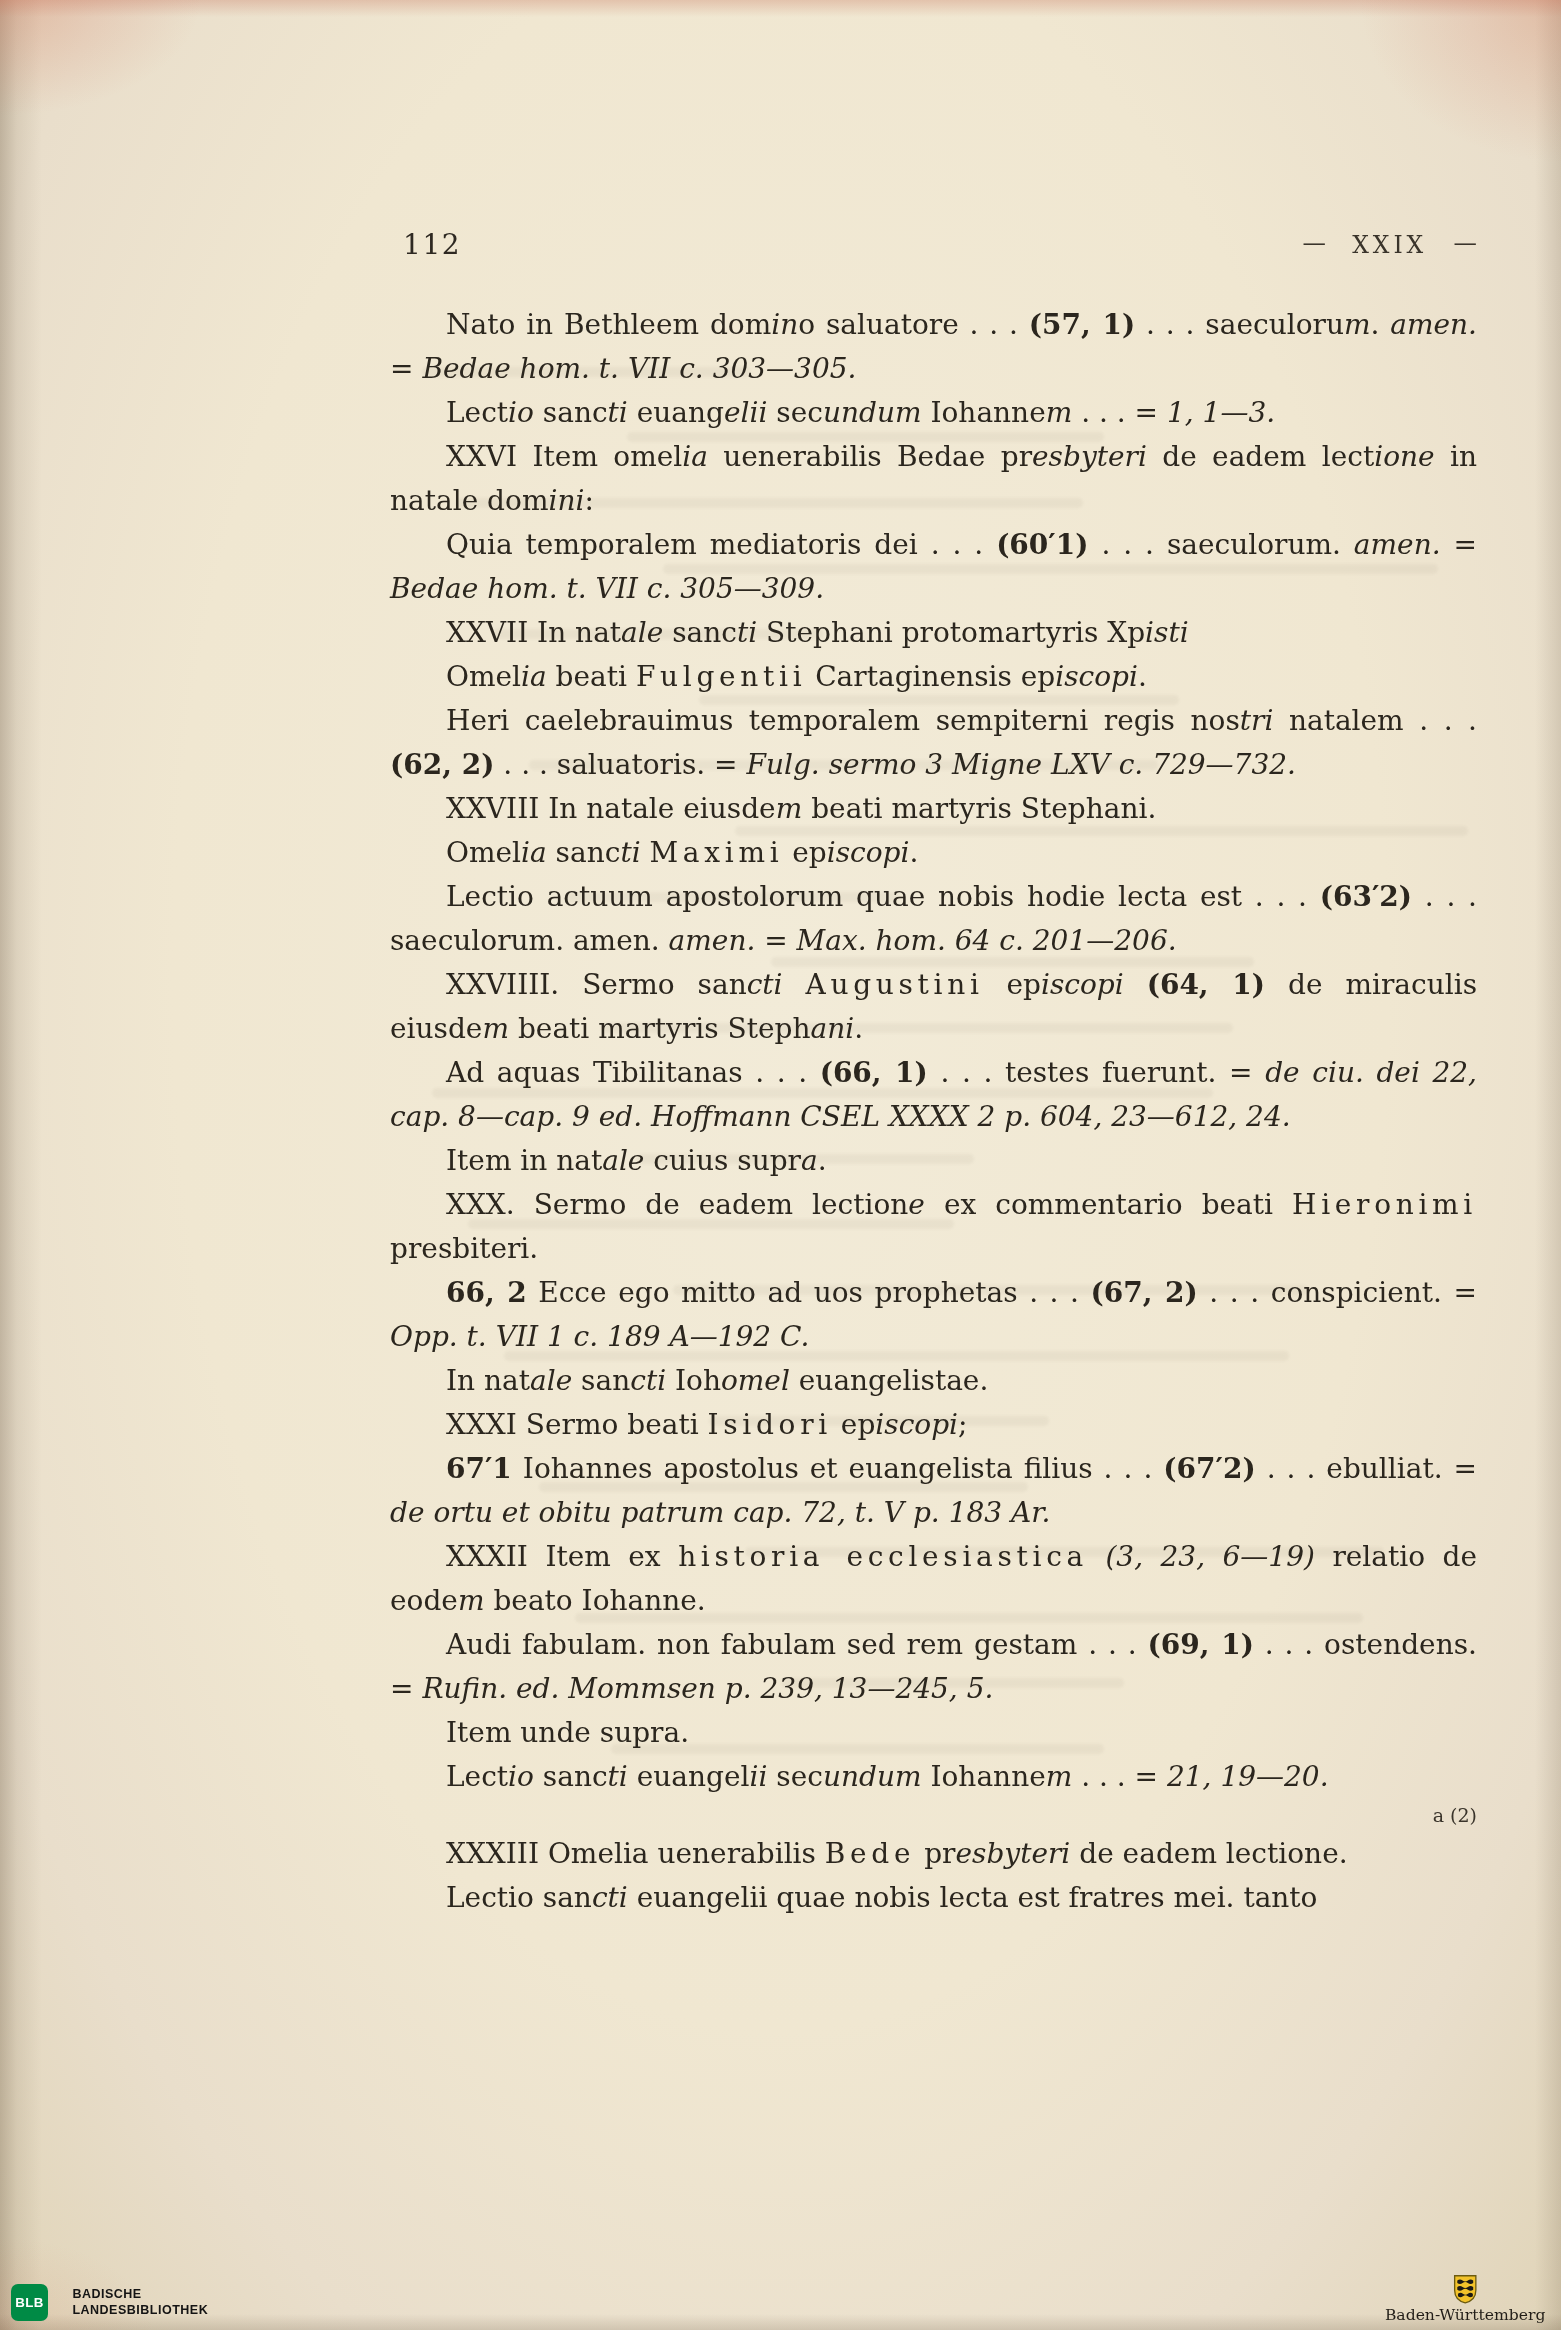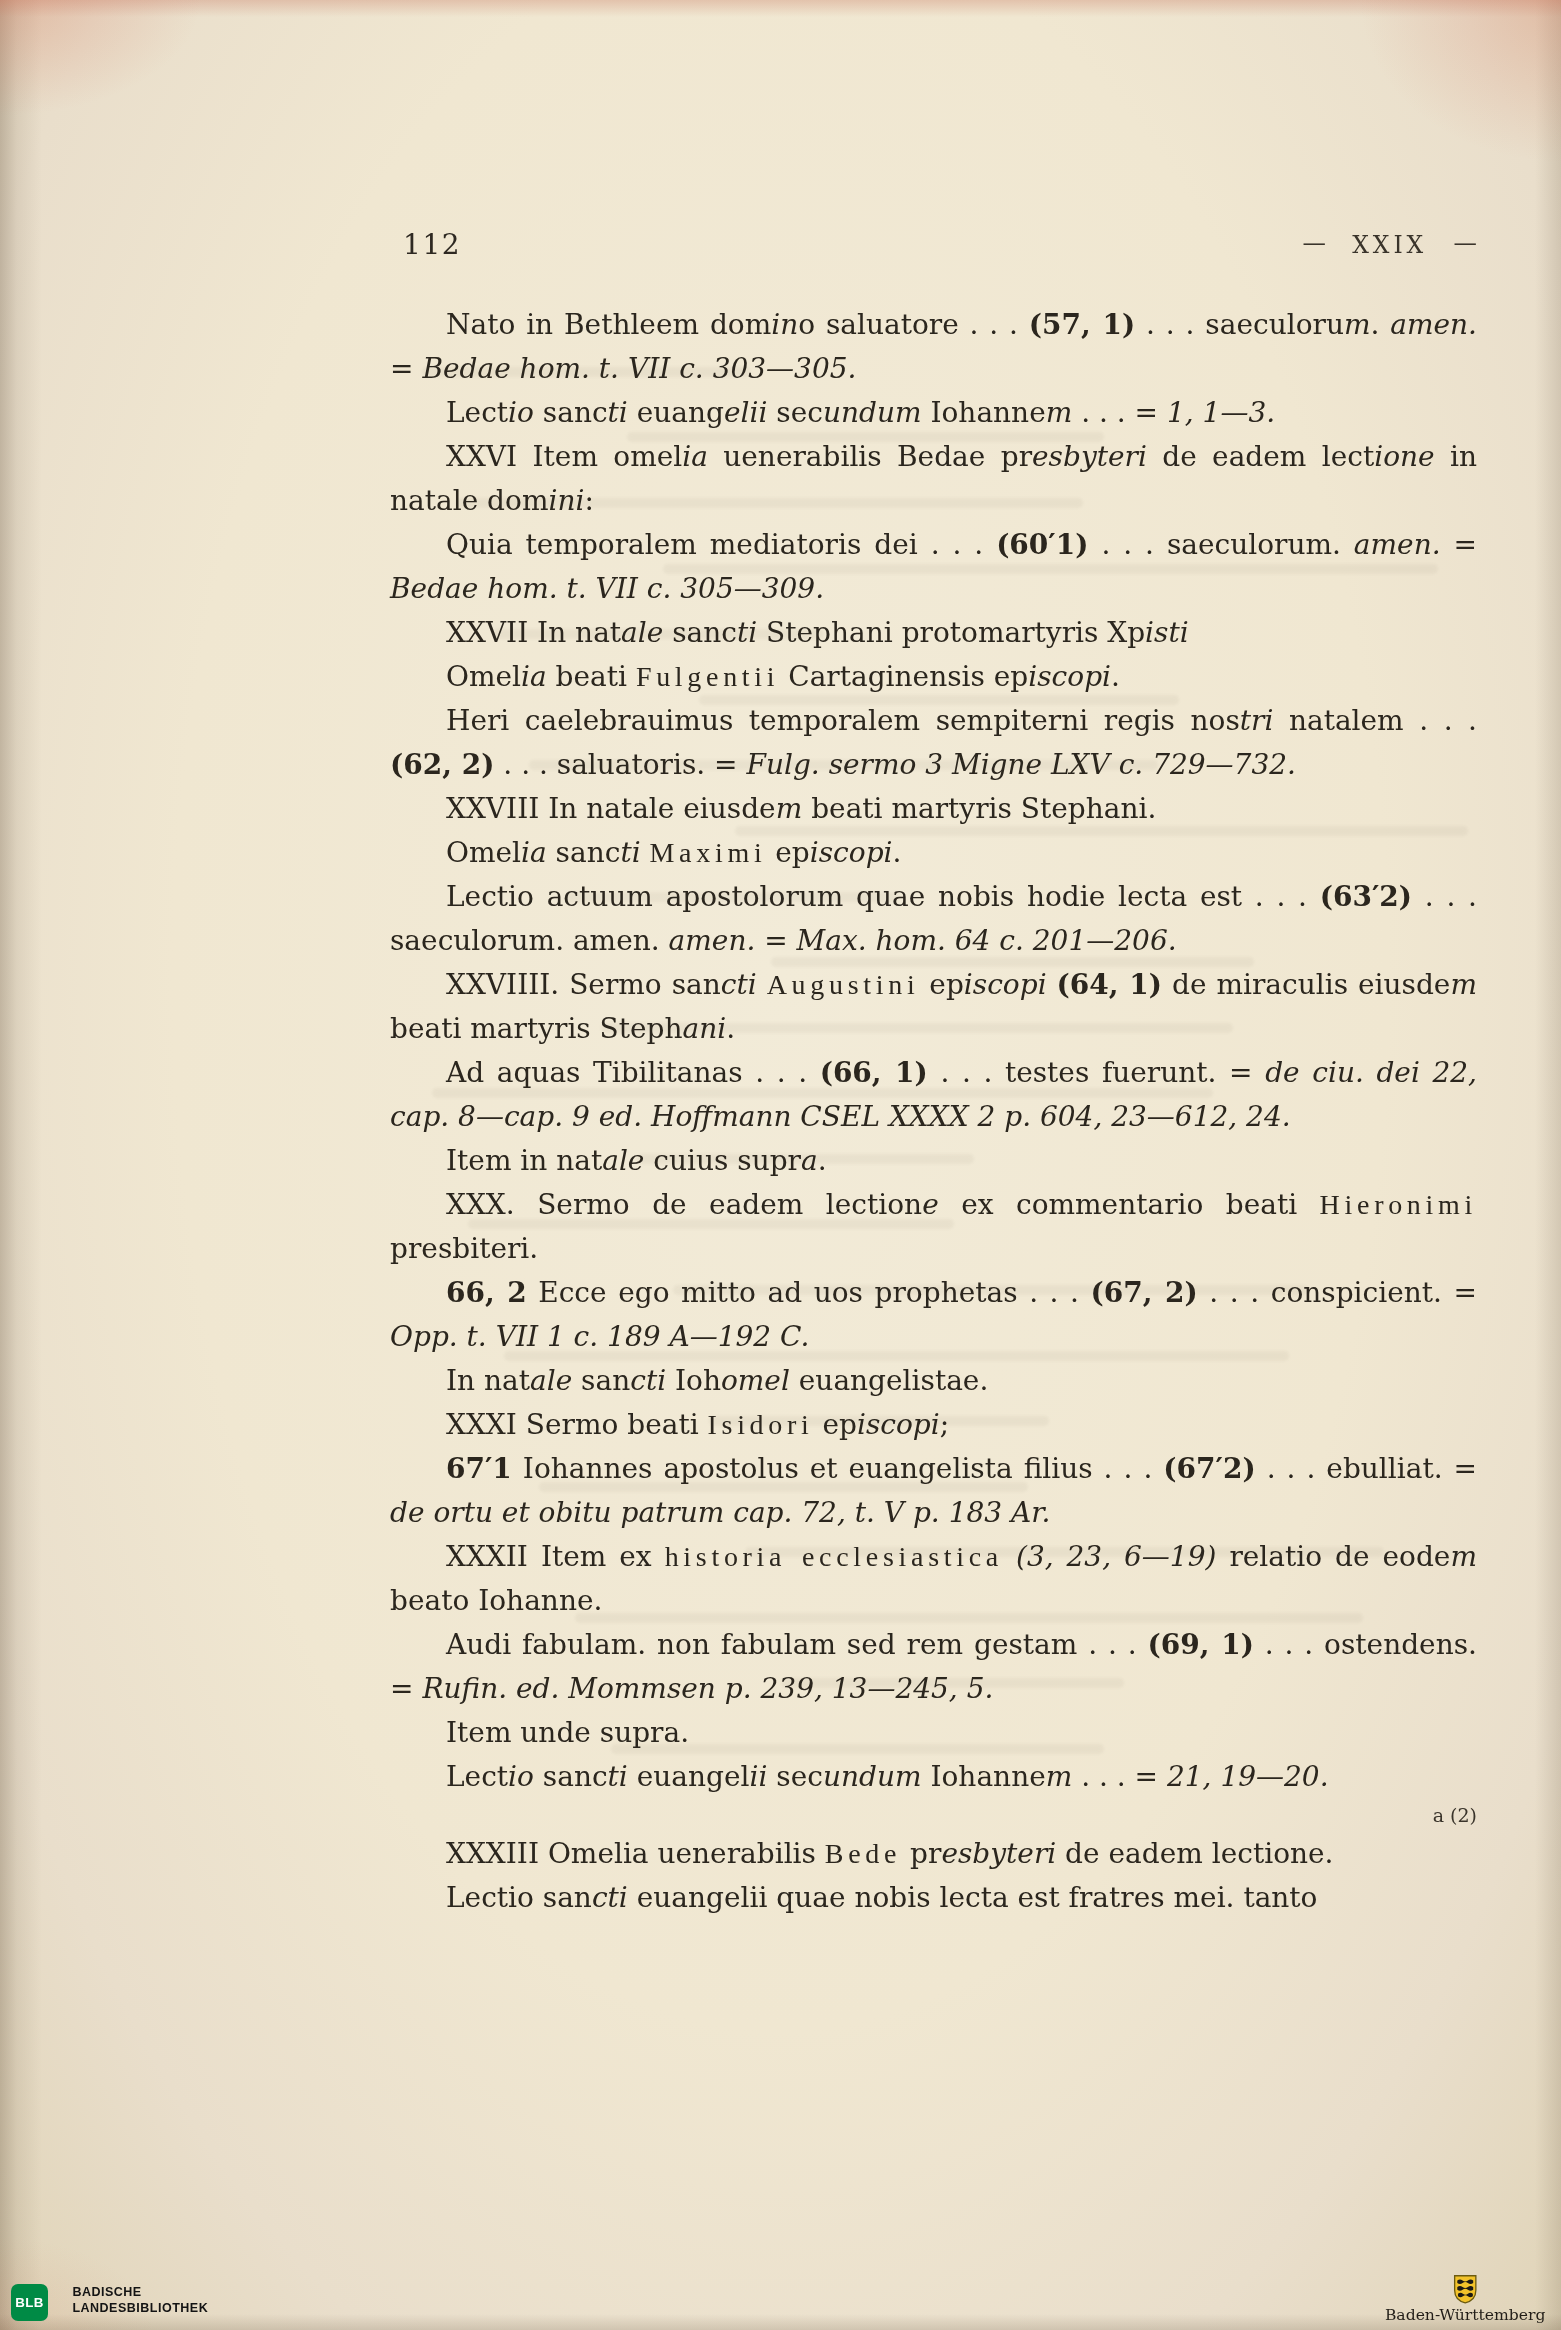--- a/index.html
+++ b/index.html
@@ -42,32 +42,32 @@
 
   
   .text-block{
     position:absolute;left:390px;top:303px;width:1087px;
     font-size:28px;line-height:44px;color:#2b261e;
     text-align:justify;
   }
   .para{margin:0;text-indent:56px;}
   .it{font-style:italic;}
   .bd{font-weight:700;}
-  .sp{letter-spacing:4.7px;font-family:Liberation Serif, serif;}
+  .sp{letter-spacing:4.7px;}
   .footnote{text-align:right;text-indent:0;font-size:19px;line-height:33px;color:#3a342b;}
 
   
   .bleed-layer{position:absolute;inset:0;pointer-events:none;}
   .bleed-line{position:absolute;height:10px;background:#5f5340;opacity:0.055;
     filter:blur(1.6px);border-radius:5.5px;}
 
   
   .blb{
     position:absolute;left:11px;bottom:9.4px;
-    display:flex;align-items:flex-start;gap:9.4px;
+    display:flex;align-items:center;gap:9.4px;
     font-family:"Liberation Sans","DejaVu Sans",sans-serif;
   }
   .blb-badge{
     width:37px;height:37px;border-radius:7px;
     background:var(--blb-green,#008a45);color:#ffffff;
     display:flex;align-items:center;justify-content:center;
     font-weight:bold;font-size:13.3px;letter-spacing:0.4px;
   }
   .blb-name{font-size:12.5px;font-weight:bold;line-height:1.3;color:#141414;letter-spacing:0.5px;margin-left:15px;}
 

